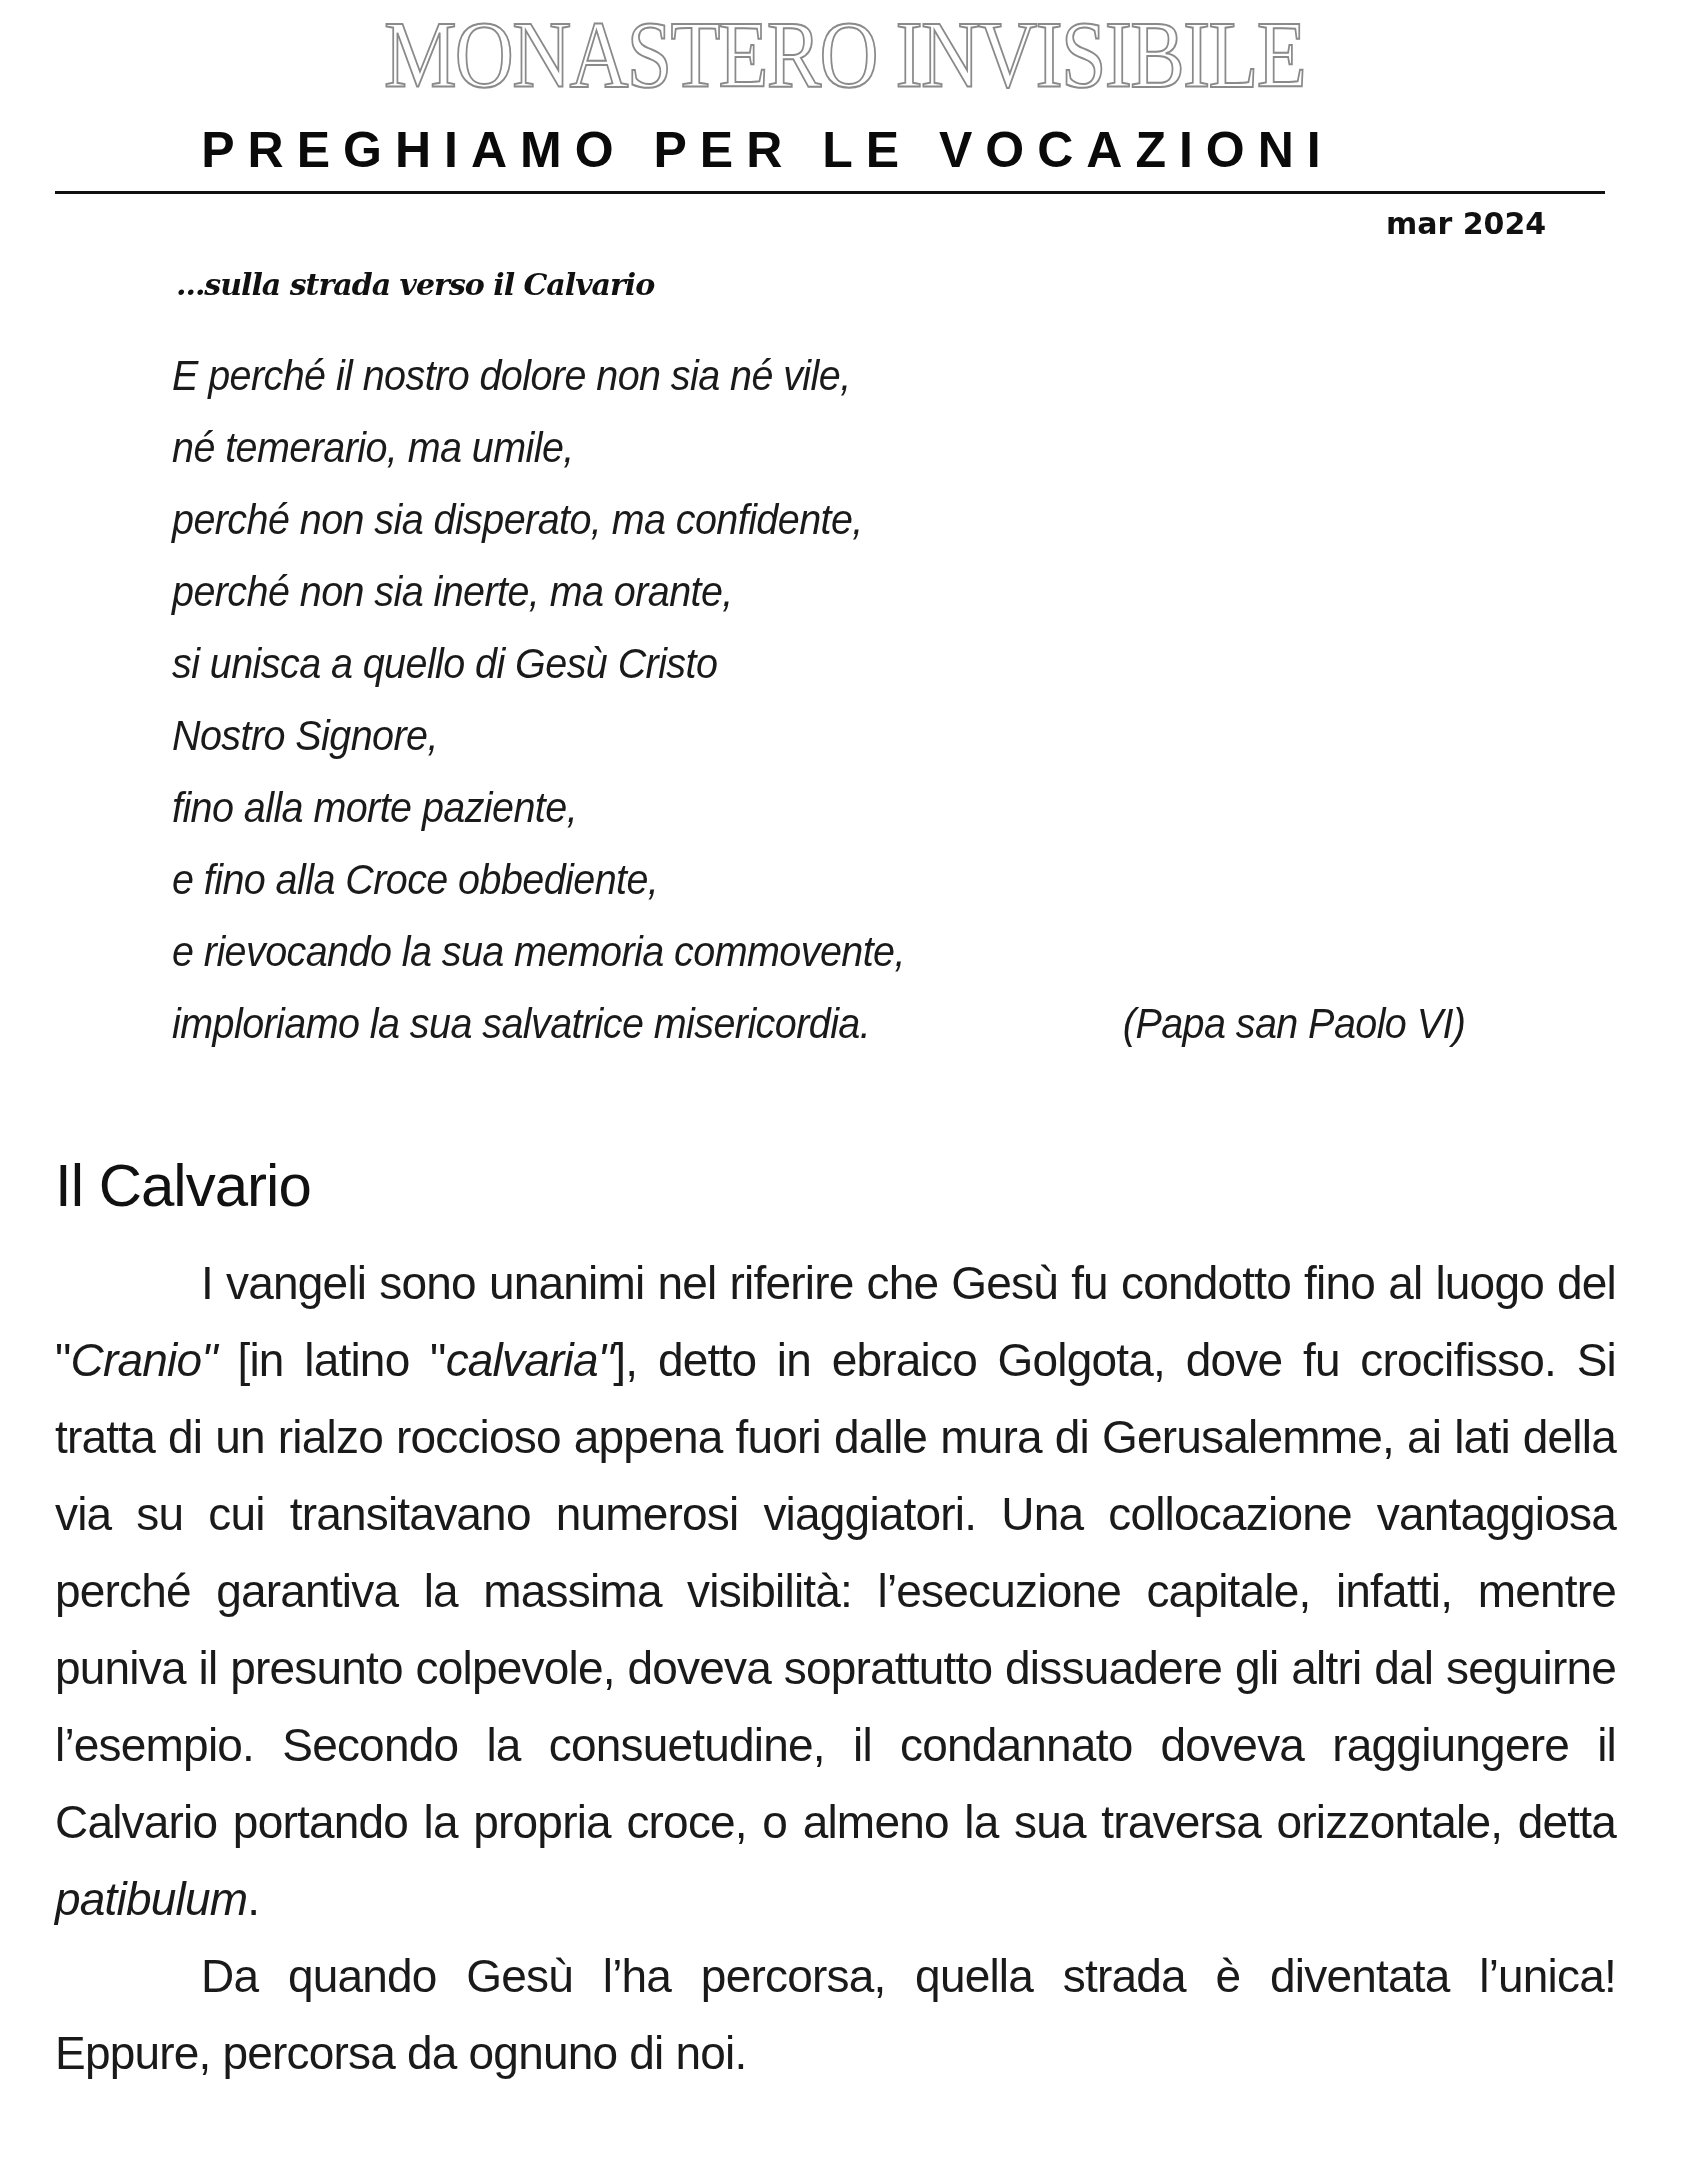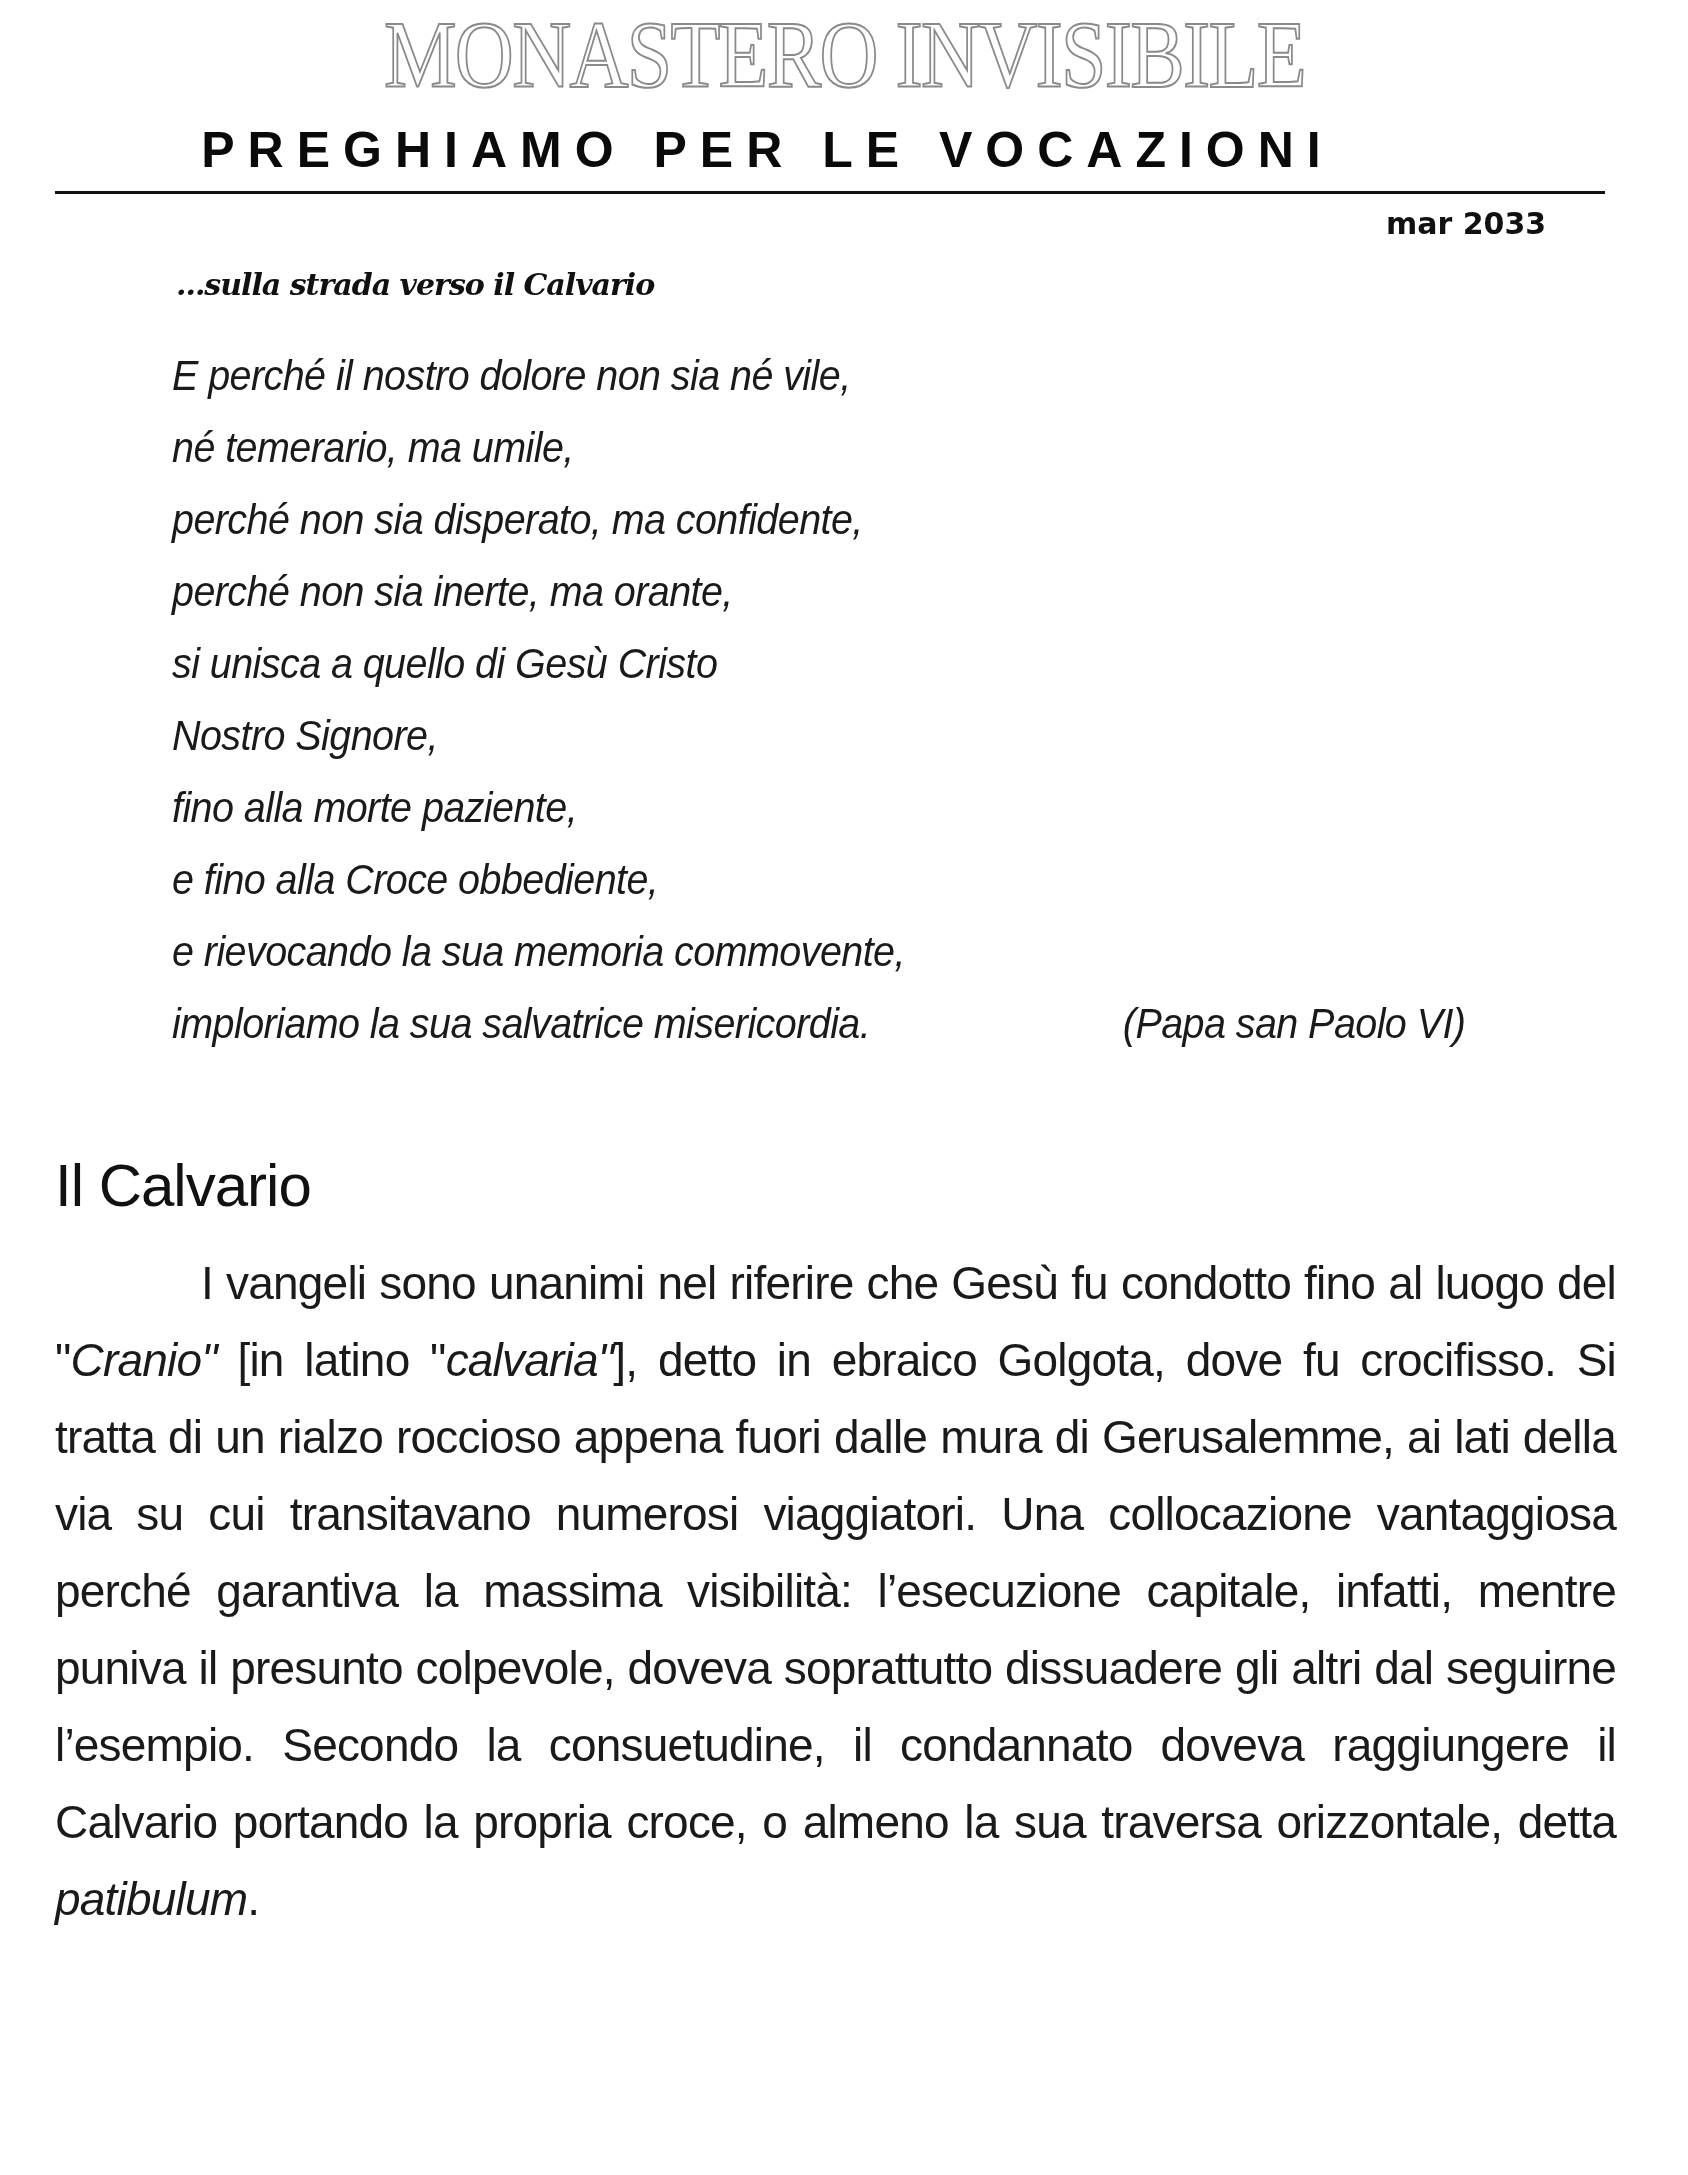--- a/index.html
+++ b/index.html
@@ -130,21 +130,21 @@
       font-style: italic;
     }
   </style>
 </head>
 <body>
 
 <header>
   <div class="masthead-title">MONASTERO INVISIBILE</div>
   <div class="masthead-subtitle">PREGHIAMO PER LE VOCAZIONI</div>
   <div class="masthead-rule"></div>
-  <div class="issue-date">mar 2033</div>
+  <div class="issue-date">mar 2024</div>
 </header>
 
 <section>
   <h2 class="section-script-title" style="margin:0;">...sulla strada verso il Calvario</h2>
   <div class="poem">
     <div class="poem-line">E perché il nostro dolore non sia né vile,</div>
     <div class="poem-line">né temerario, ma umile,</div>
     <div class="poem-line">perché non sia disperato, ma confidente,</div>
     <div class="poem-line">perché non sia inerte, ma orante,</div>
     <div class="poem-line">si unisca a quello di Gesù Cristo</div>
@@ -158,15 +158,18 @@
     </div>
   </div>
 </section>
 
 <section>
   <h3 class="article-heading" style="margin:0;font-weight:normal;">Il Calvario</h3>
   <div class="article-body">
     <p>
       <span>I vangeli sono unanimi nel riferire che Gesù fu condotto fino al luogo del "</span><em>Cranio"</em><span> [in latino "</span><em>calvaria"</em><span>], detto in ebraico Golgota, dove fu crocifisso. Si tratta di un rialzo roccioso appena fuori dalle mura di Gerusalemme, ai lati della via su cui transitavano numerosi viaggiatori. Una collocazione vantaggiosa perché garantiva la massima visibilità: l’esecuzione capitale, infatti, mentre puniva il presunto colpevole, doveva soprattutto dissuadere gli altri dal seguirne l’esempio. Secondo la consuetudine, il condannato doveva raggiungere il Calvario portando la propria croce, o almeno la sua traversa orizzontale, detta </span><em>patibulum</em><span>.</span>
     </p>
+    <p>
+      <span>Da quando Gesù l’ha percorsa, quella strada è diventata l’unica! Eppure, percorsa da ognuno di noi.</span>
+    </p>
   </div>
 </section>
 
 
 </body></html>

